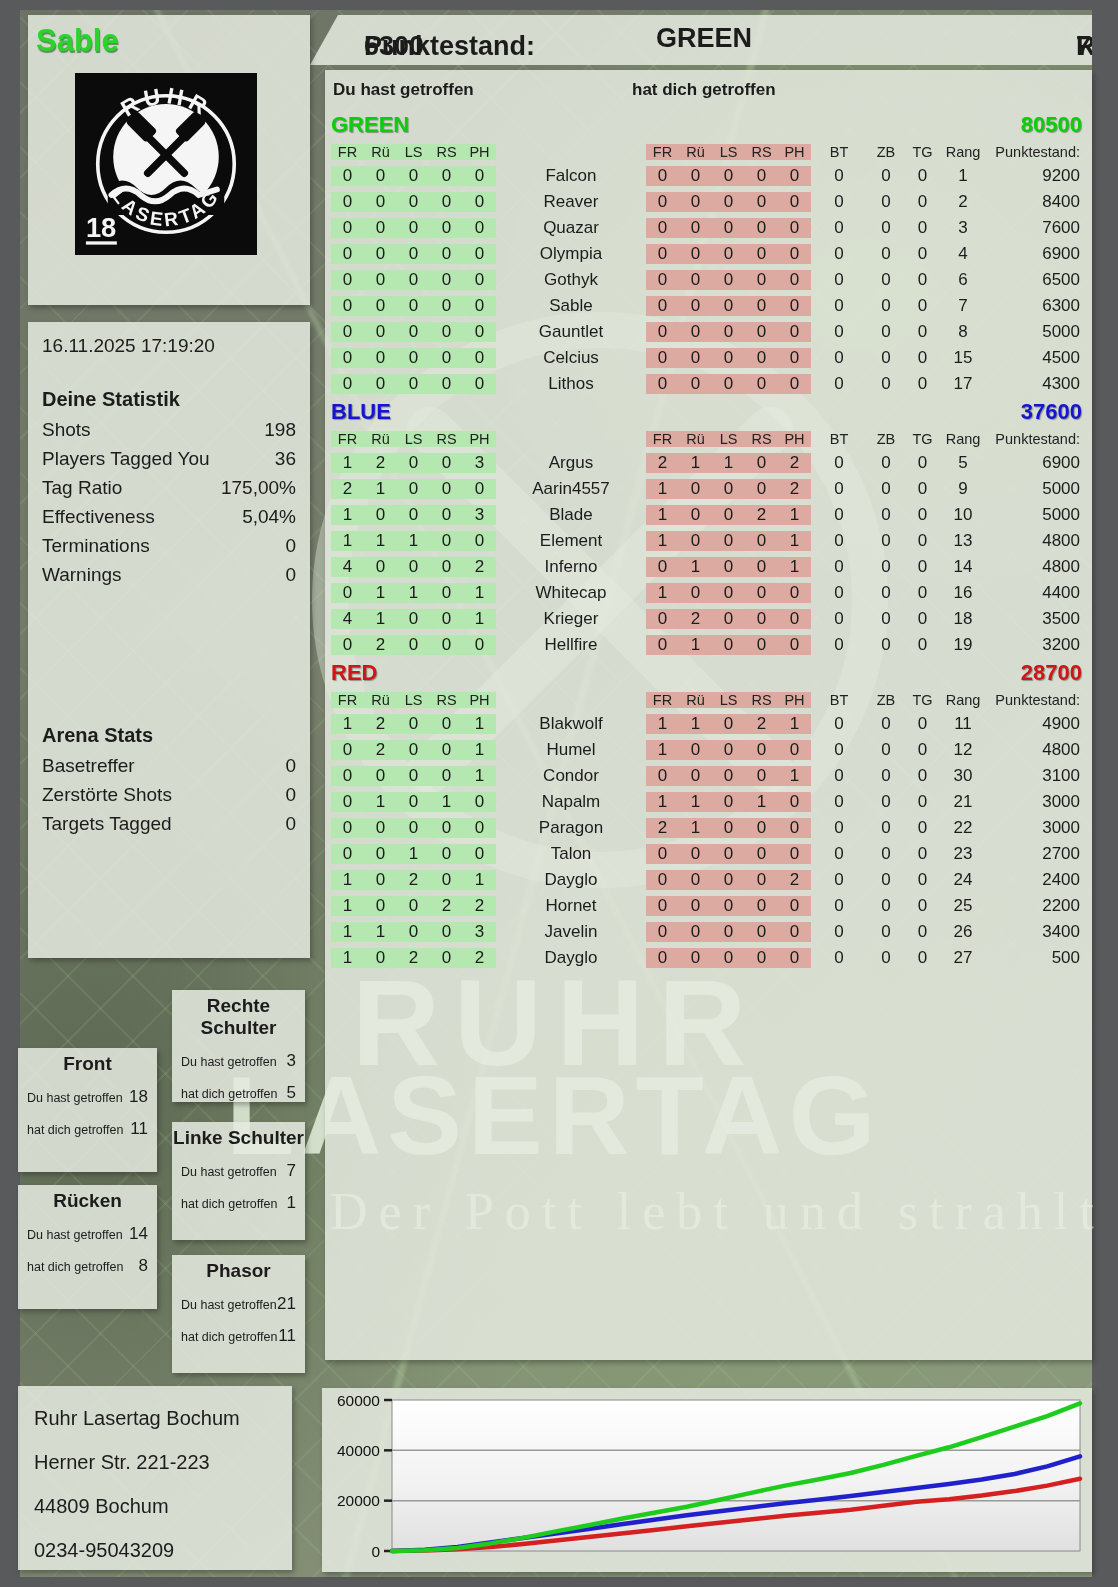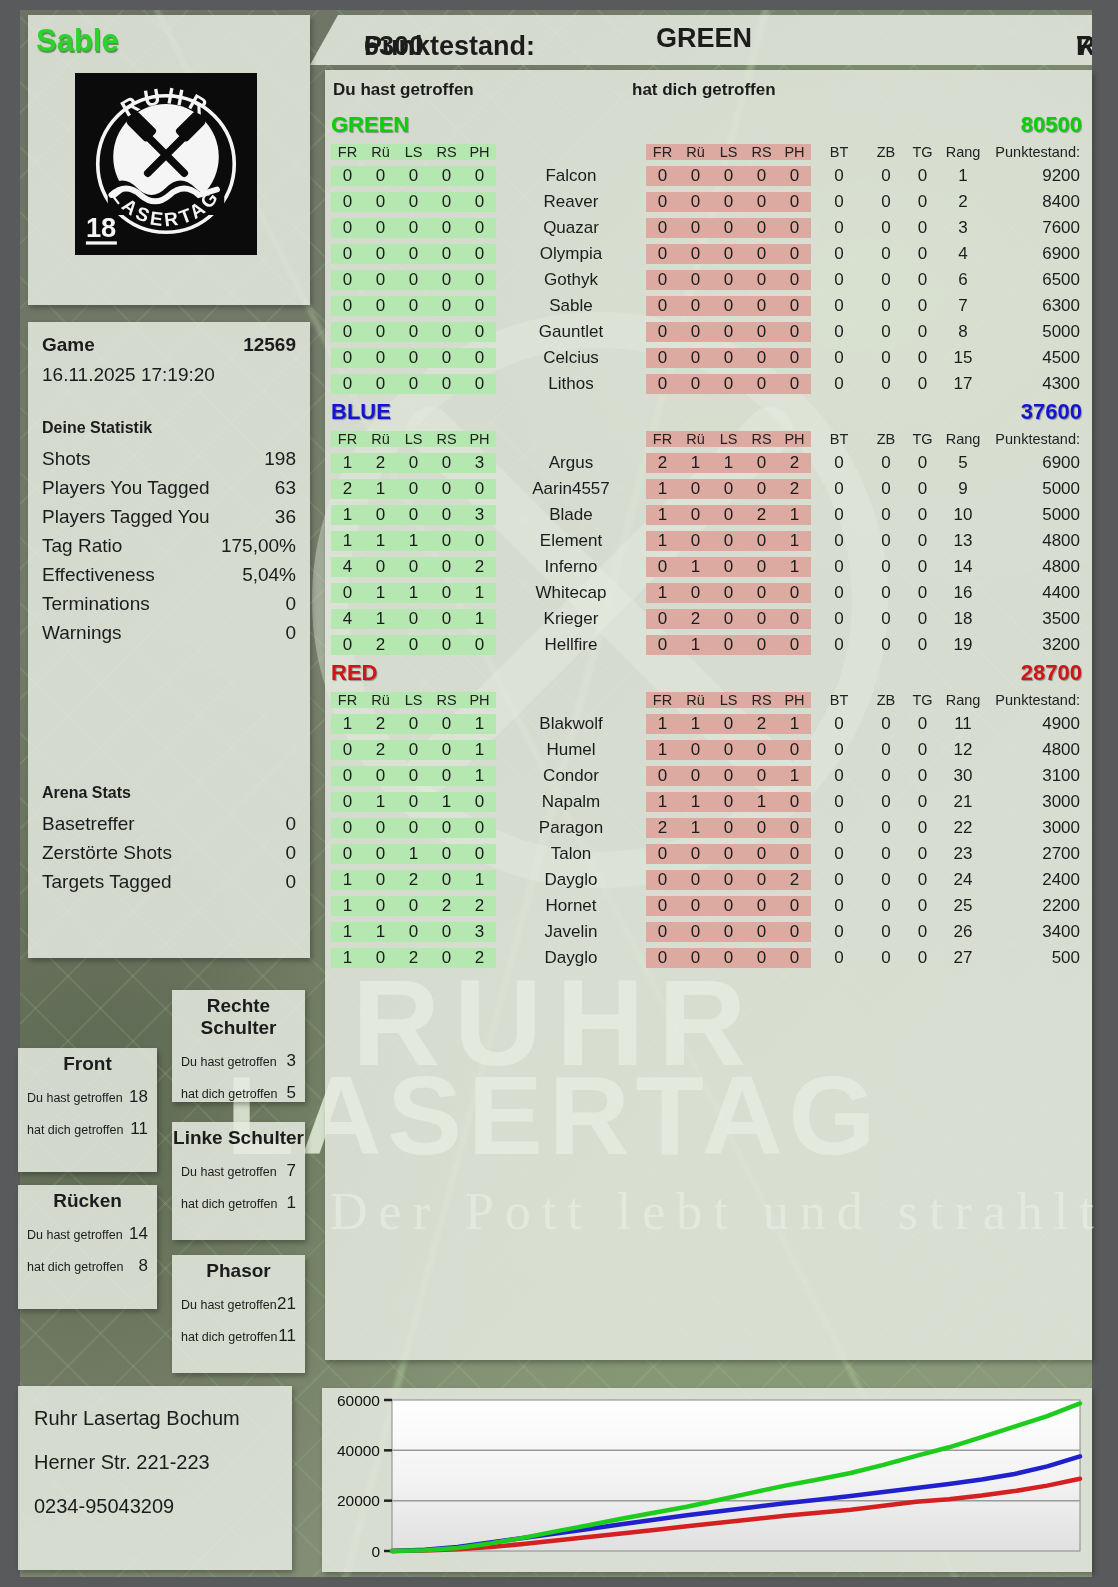--- a/index.html
+++ b/index.html
@@ -37,21 +37,21 @@
   .sable-box { left:28px; top:15px; width:282px; height:290px; }
   .sable-name { position:absolute; left:8px; top:8px; font-size:31px; font-weight:bold;
                 text-shadow:1px 2px 1px rgba(0,70,0,0.55); }
   .logo { position:absolute; left:47px; top:58px; }
 
   
   .game-box { left:28px; top:322px; width:282px; height:636px; padding:8px 14px; overflow:hidden; }
   .kv { display:flex; justify-content:space-between; align-items:center; height:29px; font-size:19px; }
   .kv.bold, .sec-title { font-weight:bold; }
   .line { height:31px; font-size:19px; display:flex; align-items:center; }
-  .sec-title { height:32px; font-size:16px; display:flex; align-items:center; margin-top:22px; }
+  .sec-title { height:32px; font-size:20px; display:flex; align-items:center; margin-top:22px; }
   .sec-title.arena { margin-top:130px; }
 
   
   .zone-box { text-align:center; }
   .zone-title { font-size:19px; font-weight:bold; margin-top:5px; }
   .zone-row { display:flex; justify-content:space-between; align-items:baseline; padding:0 9px; margin-top:12px; }
   .zone-row .zl { font-size:12.5px; } .zone-row .zv { font-size:17px; }
   .z-front { left:18px; top:1048px; width:139px; height:124px; }
   .z-ruecken { left:18px; top:1185px; width:139px; height:124px; }
   .z-rechte { left:172px; top:990px; width:133px; height:112px; }
@@ -124,33 +124,25 @@
       <path id="arcTop" d="M17,50 A33,33 0 0 1 83,50" fill="none"></path>
       <text font-size="12.5" font-weight="bold" fill="#f5f5f5" letter-spacing="2.5" font-family="Liberation Sans, sans-serif"><textPath href="#arcTop" startOffset="50%" text-anchor="middle">RUHR</textPath></text>
       <path id="arcBot" d="M15,49 A35,35 0 0 0 85,49" fill="none"></path>
       <text font-size="10.5" font-weight="bold" fill="#f5f5f5" letter-spacing="1.8" font-family="Liberation Sans, sans-serif"><textPath href="#arcBot" startOffset="50%" text-anchor="middle">LASERTAG</textPath></text>
       <text x="6" y="90" font-size="15" font-weight="bold" fill="#f5f5f5" font-family="Liberation Sans, sans-serif">18</text>
       <rect x="6" y="92.5" width="17" height="1.8" fill="#f5f5f5"></rect>
     </svg>
   </div>
 
   <div class="panel game-box">
-    <div class="kv bold">
-        <span>Game</span>
-        <span>12569</span>
-      </div>
     <div class="line">16.11.2025 17:19:20</div>
     <div class="sec-title">Deine Statistik</div>
     <div class="kv">
         <span>Shots</span>
         <span>198</span>
-      </div>
-    <div class="kv">
-        <span>Players You Tagged</span>
-        <span>63</span>
       </div>
     <div class="kv">
         <span>Players Tagged You</span>
         <span>36</span>
       </div>
     <div class="kv">
         <span>Tag Ratio</span>
         <span>175,00%</span>
       </div>
     <div class="kv">
@@ -799,20 +791,21 @@
             <div class="c">27</div>
             <div class="c punkt">500</div>
           </div>
         </section>
       </div>
   </div>
 
   <div class="panel addr-box">
     <div>Ruhr Lasertag Bochum</div>
     <div>Herner Str. 221-223</div>
+    <div>44809 Bochum</div>
     <div>0234-95043209</div>
   </div>
 
   <div class="panel chart-box">
     <svg id="score-chart" width="770" height="184" viewBox="0 0 770 184">
         <defs>
           <linearGradient id="pg" x1="0" y1="0" x2="0" y2="1">
             <stop offset="0" stop-color="#ffffff"></stop>
             <stop offset="0.55" stop-color="#f2f2f2"></stop>
             <stop offset="1" stop-color="#e0e0e0"></stop>

